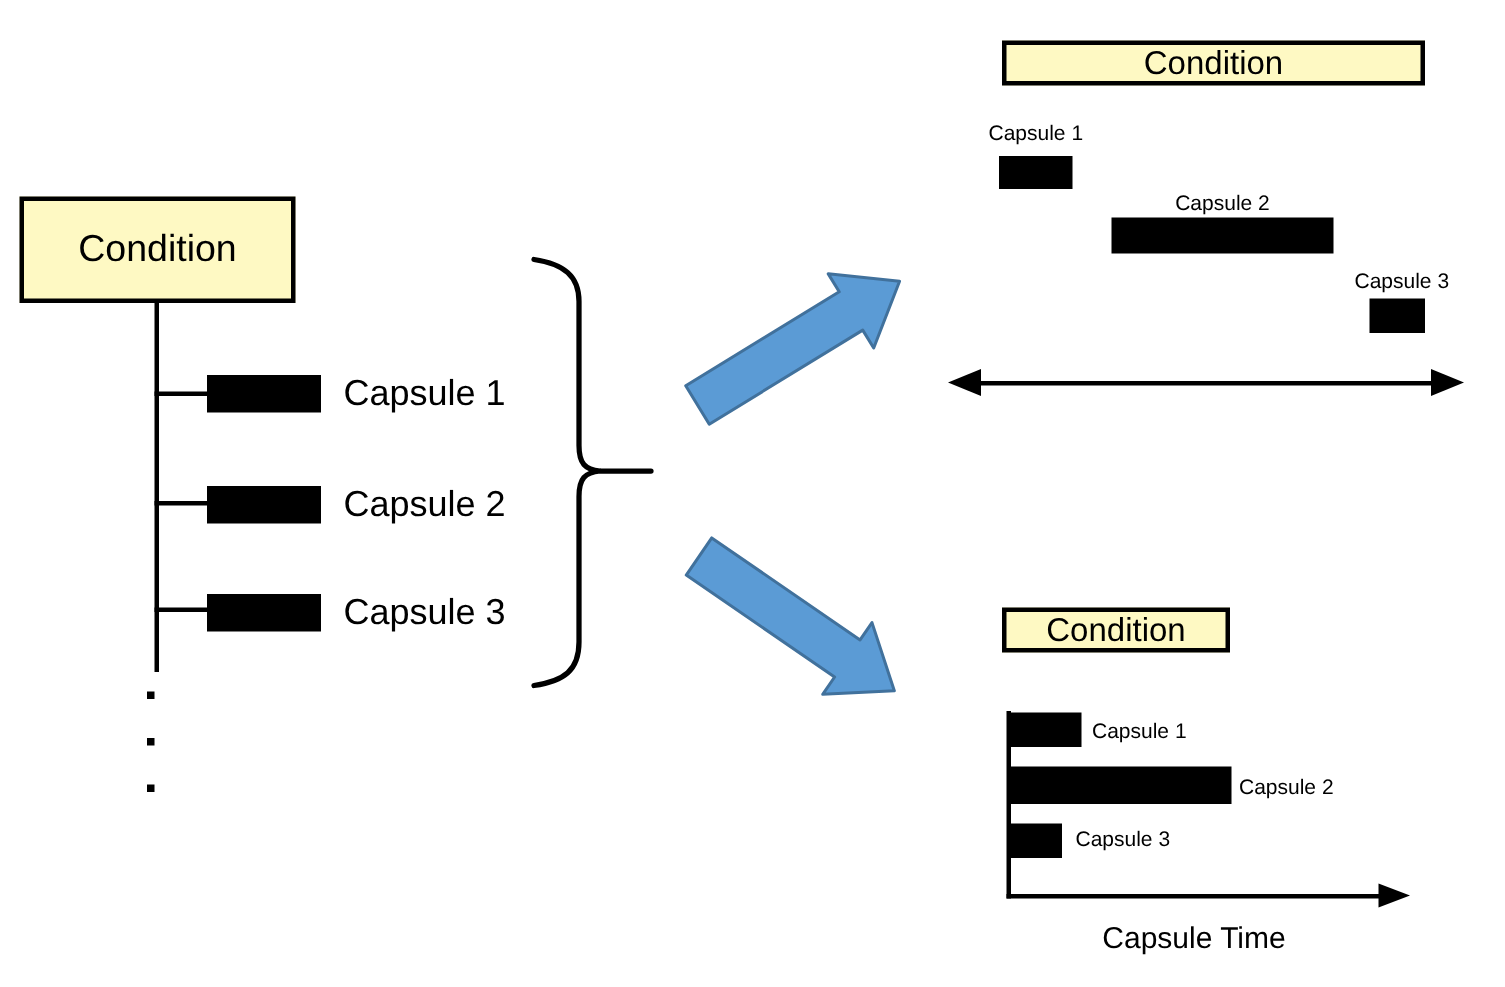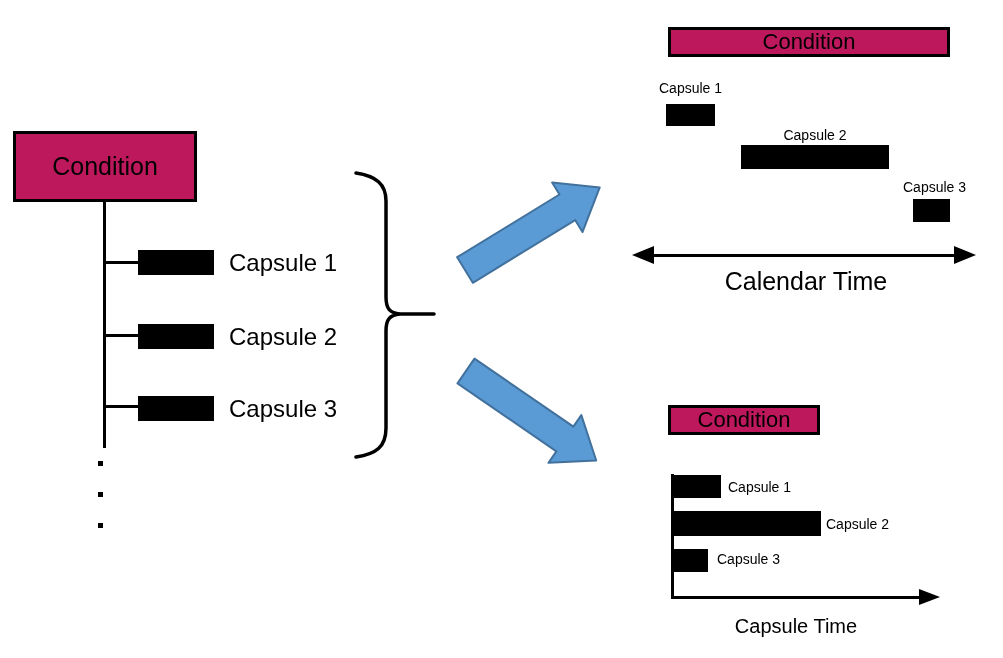--- a/index.html
+++ b/index.html
@@ -12,21 +12,21 @@
     color: #000000;
     overflow: hidden;
   }
   .abs { position: absolute; }
 
   
   .cond-box {
     position: absolute;
     box-sizing: border-box;
     border: 3px solid #000000;
-    background: #be185d;
+    background: #fef9c3;
     display: flex;
     align-items: center;
     justify-content: center;
     text-align: center;
   }
   .cond-left  { left: 13px;  top: 131px; width: 184px; height: 71px; font-size: 25px; }
   .cond-cal   { left: 668px; top: 27px;  width: 282px; height: 30px; font-size: 22px; }
   .cond-cap   { left: 668px; top: 405px; width: 152px; height: 30px; font-size: 22px; }
 
   
@@ -133,21 +133,20 @@
   <div class="small-label t-lab-1">Capsule 1</div>
   <div class="bar t-bar-1"></div>
   <div class="small-label t-lab-2">Capsule 2</div>
   <div class="bar t-bar-2"></div>
   <div class="small-label t-lab-3">Capsule 3</div>
   <div class="bar t-bar-3"></div>
 
   <div class="abs cal-line"></div>
   <div class="tri cal-head-left"></div>
   <div class="tri cal-head-right"></div>
-  <div class="axis-title cal-title">Calendar Time</div>
 
   <div class="cond-box cond-cap">
     <span>Condition</span>
   </div>
 
   <div class="abs y-axis"></div>
 
   <div class="bar b-bar-1"></div>
   <div class="small-label b-lab-1">Capsule 1</div>
   <div class="bar b-bar-2"></div>

